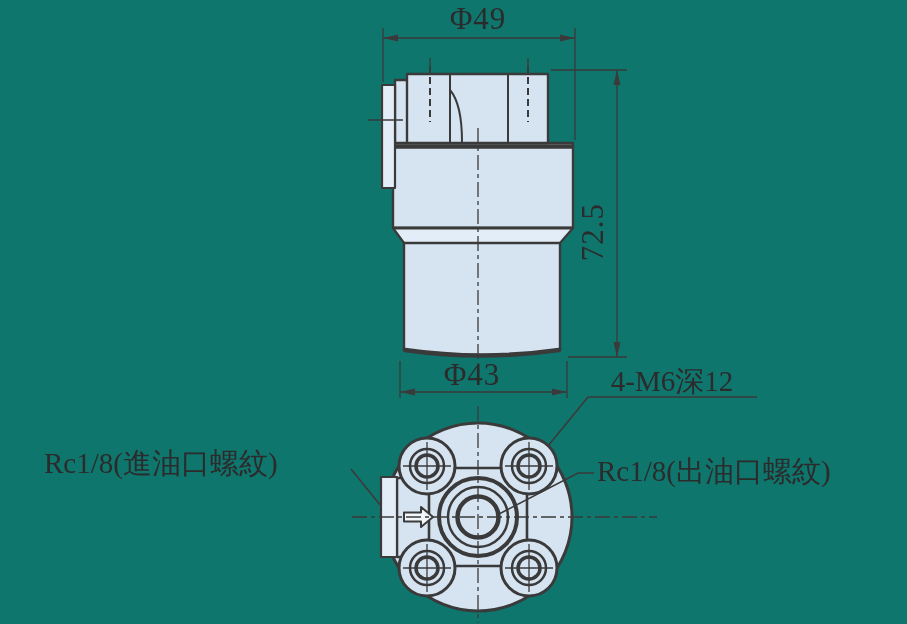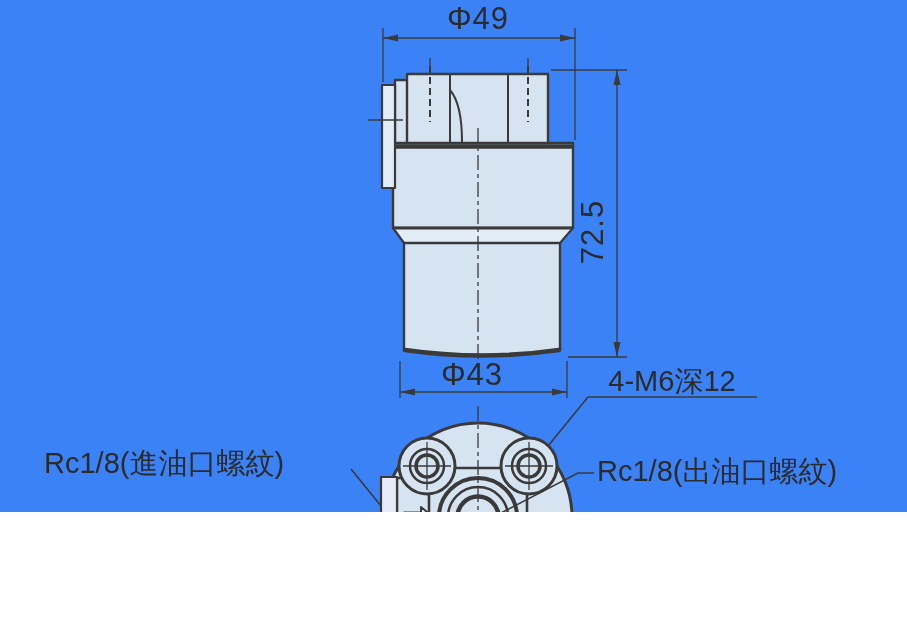--- a/index.html
+++ b/index.html
@@ -1,20 +1,20 @@
 <!DOCTYPE html>
 <html><head>
 <meta charset="utf-8">
 <style>
   html,body{margin:0;padding:0;background:#ffffff;}
   #stage{
     position:relative;
-    width:907px;height:512px;
-    background:#3b82f6;
-    font-family:Liberation Sans, sans-serif;
+    width:907px;height:624px;
+    background:#0f766e;
+    font-family:Liberation Serif, serif;
     overflow:hidden;
   }
   svg{display:block;}
   .part  {fill:#d6e4f2;stroke:#3a3a3a;stroke-width:2.4;stroke-linejoin:round;}
   .partL {fill:#e3edf7;stroke:#3a3a3a;stroke-width:2.2;stroke-linejoin:round;}
   .edge  {fill:none;stroke:#3a3a3a;}
   .thick {fill:none;stroke:#3a3a3a;stroke-width:4.5;stroke-linecap:round;}
   .thin  {fill:none;stroke:#3a3a3a;stroke-width:1.3;}
   .center{fill:none;stroke:#3a3a3a;stroke-width:1.3;stroke-dasharray:15 4 4 4;}
   .hidden{fill:none;stroke:#3a3a3a;stroke-width:2;stroke-dasharray:7 4;}

